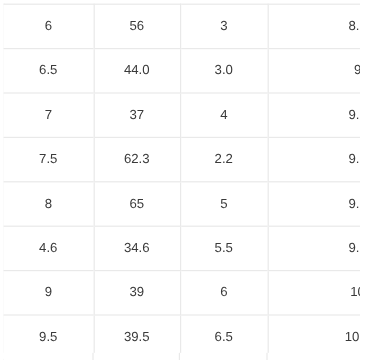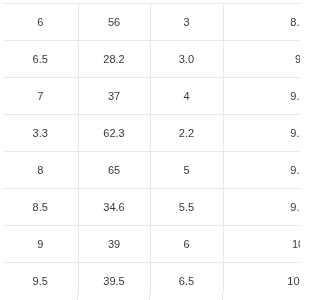--- a/index.html
+++ b/index.html
@@ -110,44 +110,44 @@
     <tbody id="table-body">
 
     <tr>
           <td>6</td>
           <td>56</td>
           <td>3</td>
           <td>8.6</td>
         </tr>
         <tr>
           <td>6.5</td>
-          <td>28.2</td>
+          <td>44.0</td>
           <td>3.0</td>
           <td>9</td>
         </tr>
         <tr>
           <td>7</td>
           <td>37</td>
           <td>4</td>
           <td>9.1</td>
         </tr>
         <tr>
-          <td>3.3</td>
+          <td>7.5</td>
           <td>62.3</td>
           <td>2.2</td>
           <td>9.3</td>
         </tr>
         <tr>
           <td>8</td>
           <td>65</td>
           <td>5</td>
           <td>9.5</td>
         </tr>
         <tr>
-          <td>8.5</td>
+          <td>4.6</td>
           <td>34.6</td>
           <td>5.5</td>
           <td>9.8</td>
         </tr>
         <tr>
           <td>9</td>
           <td>39</td>
           <td>6</td>
           <td>10</td>
         </tr>

